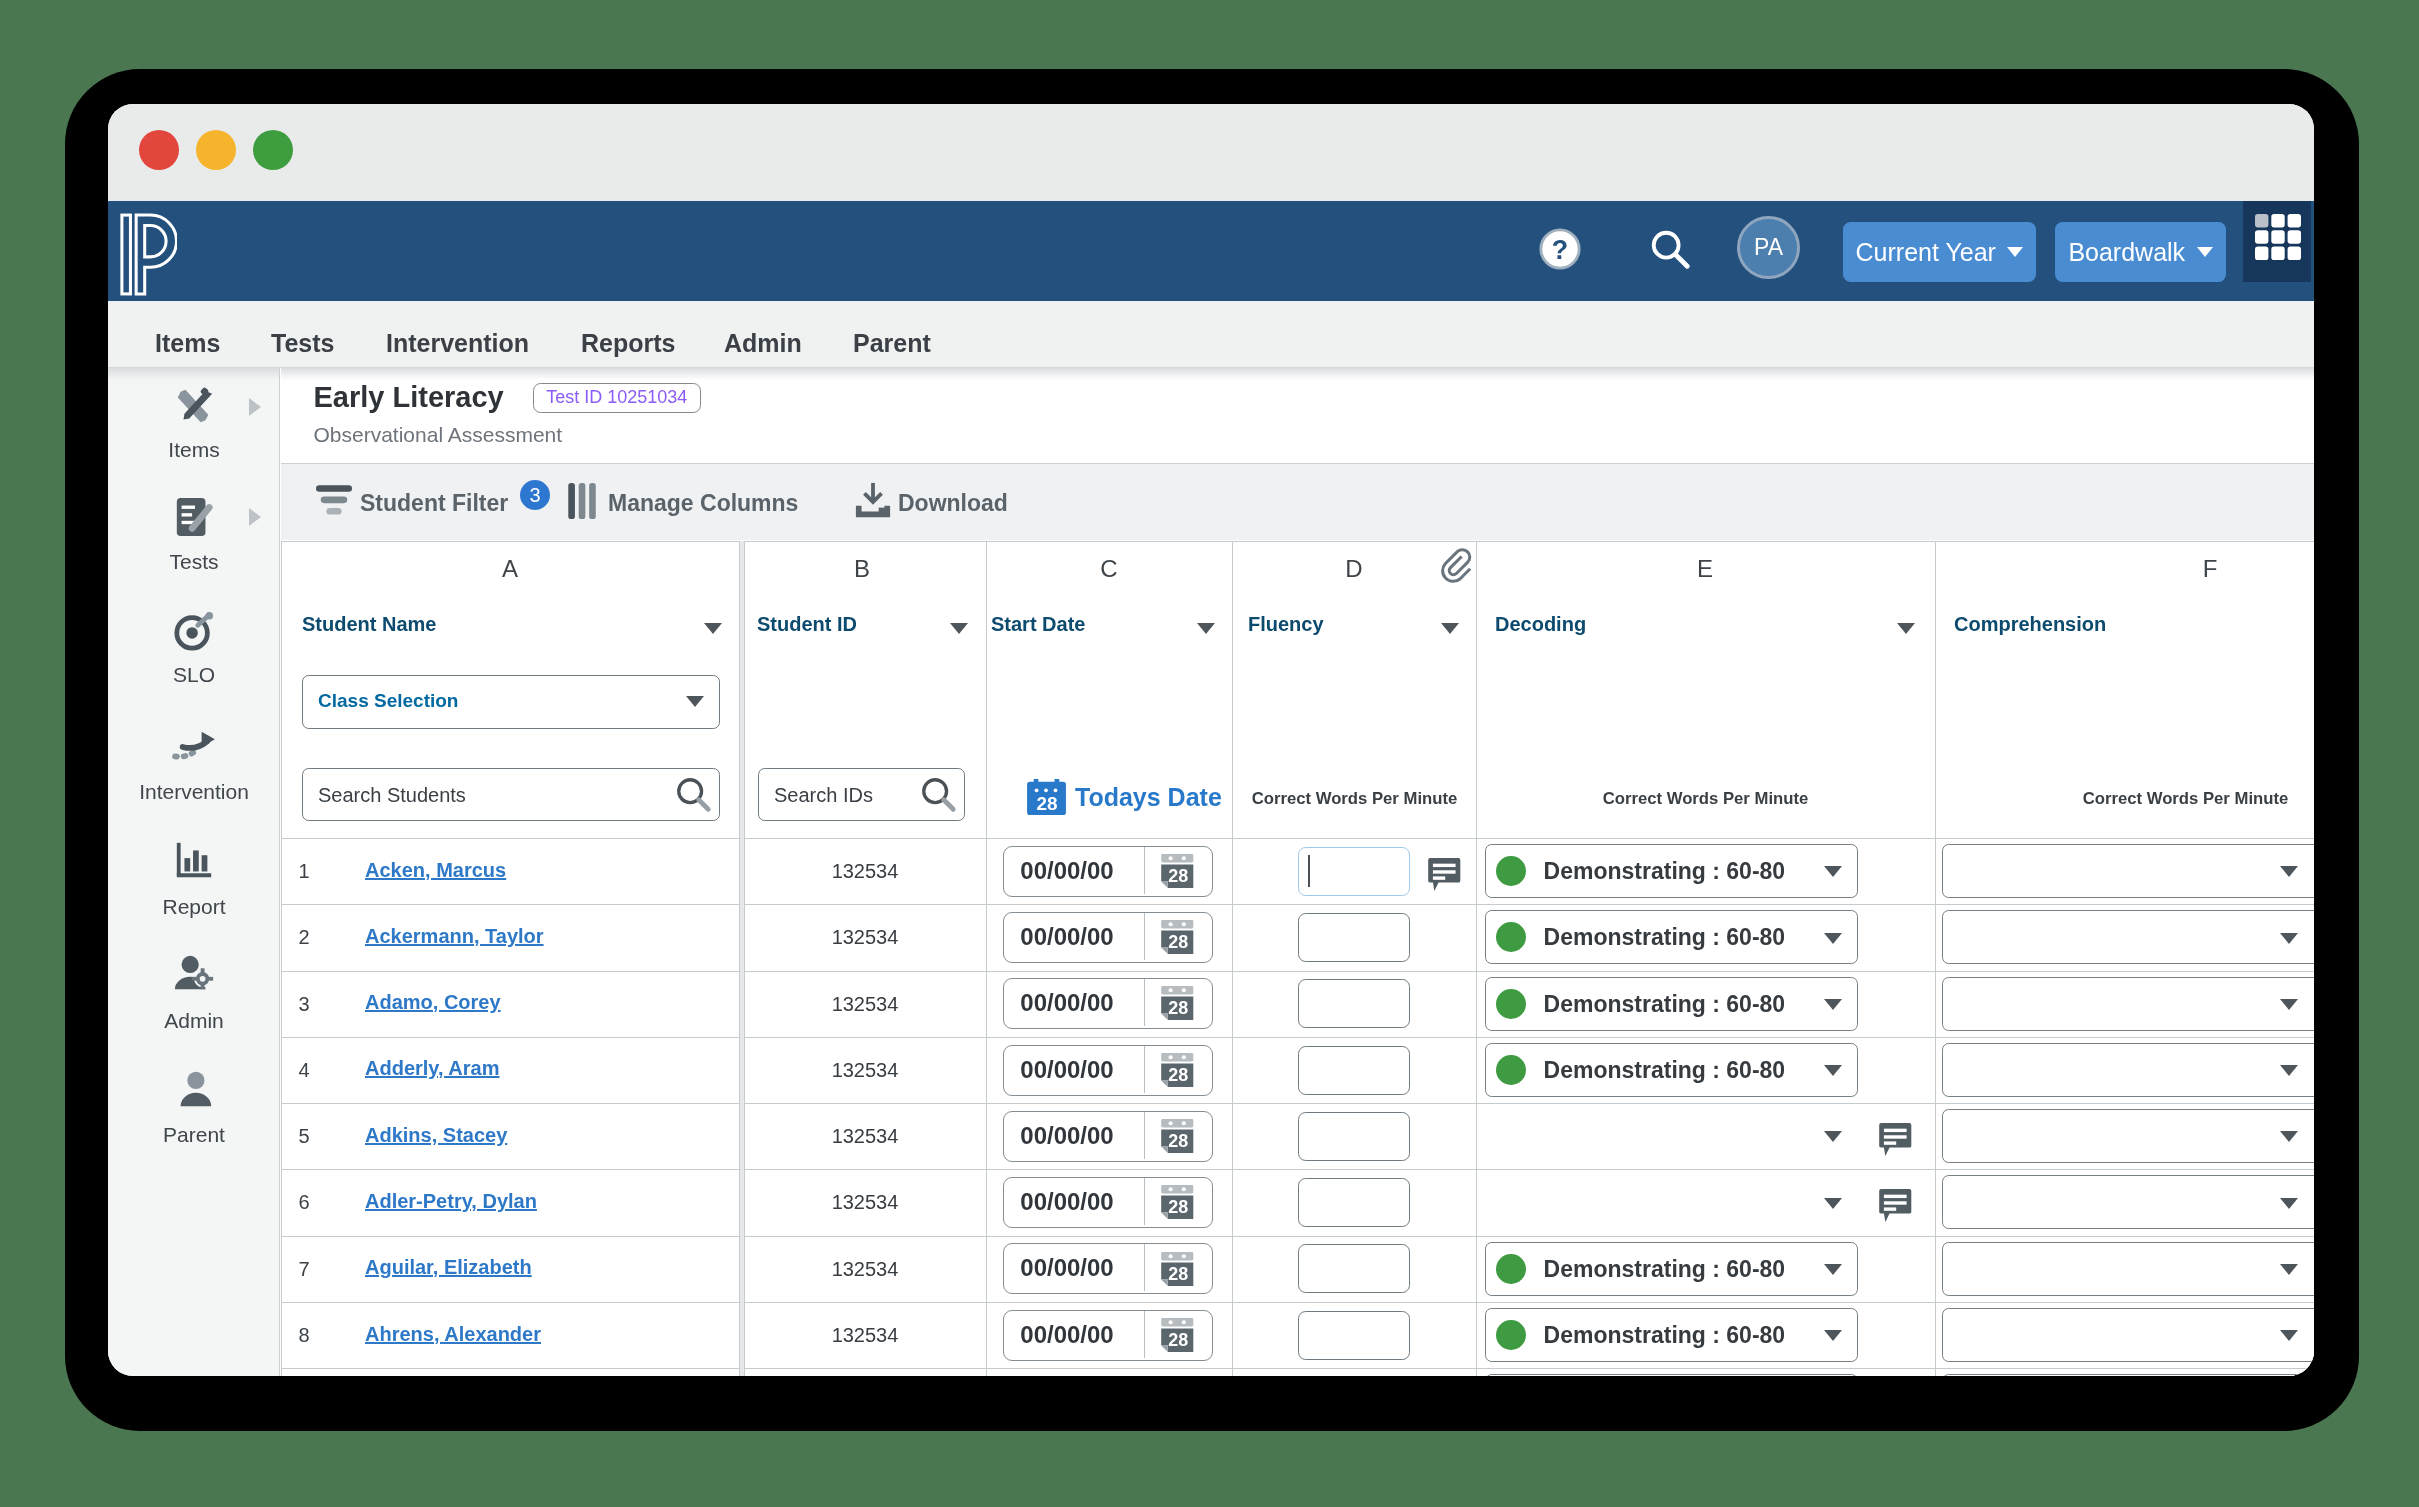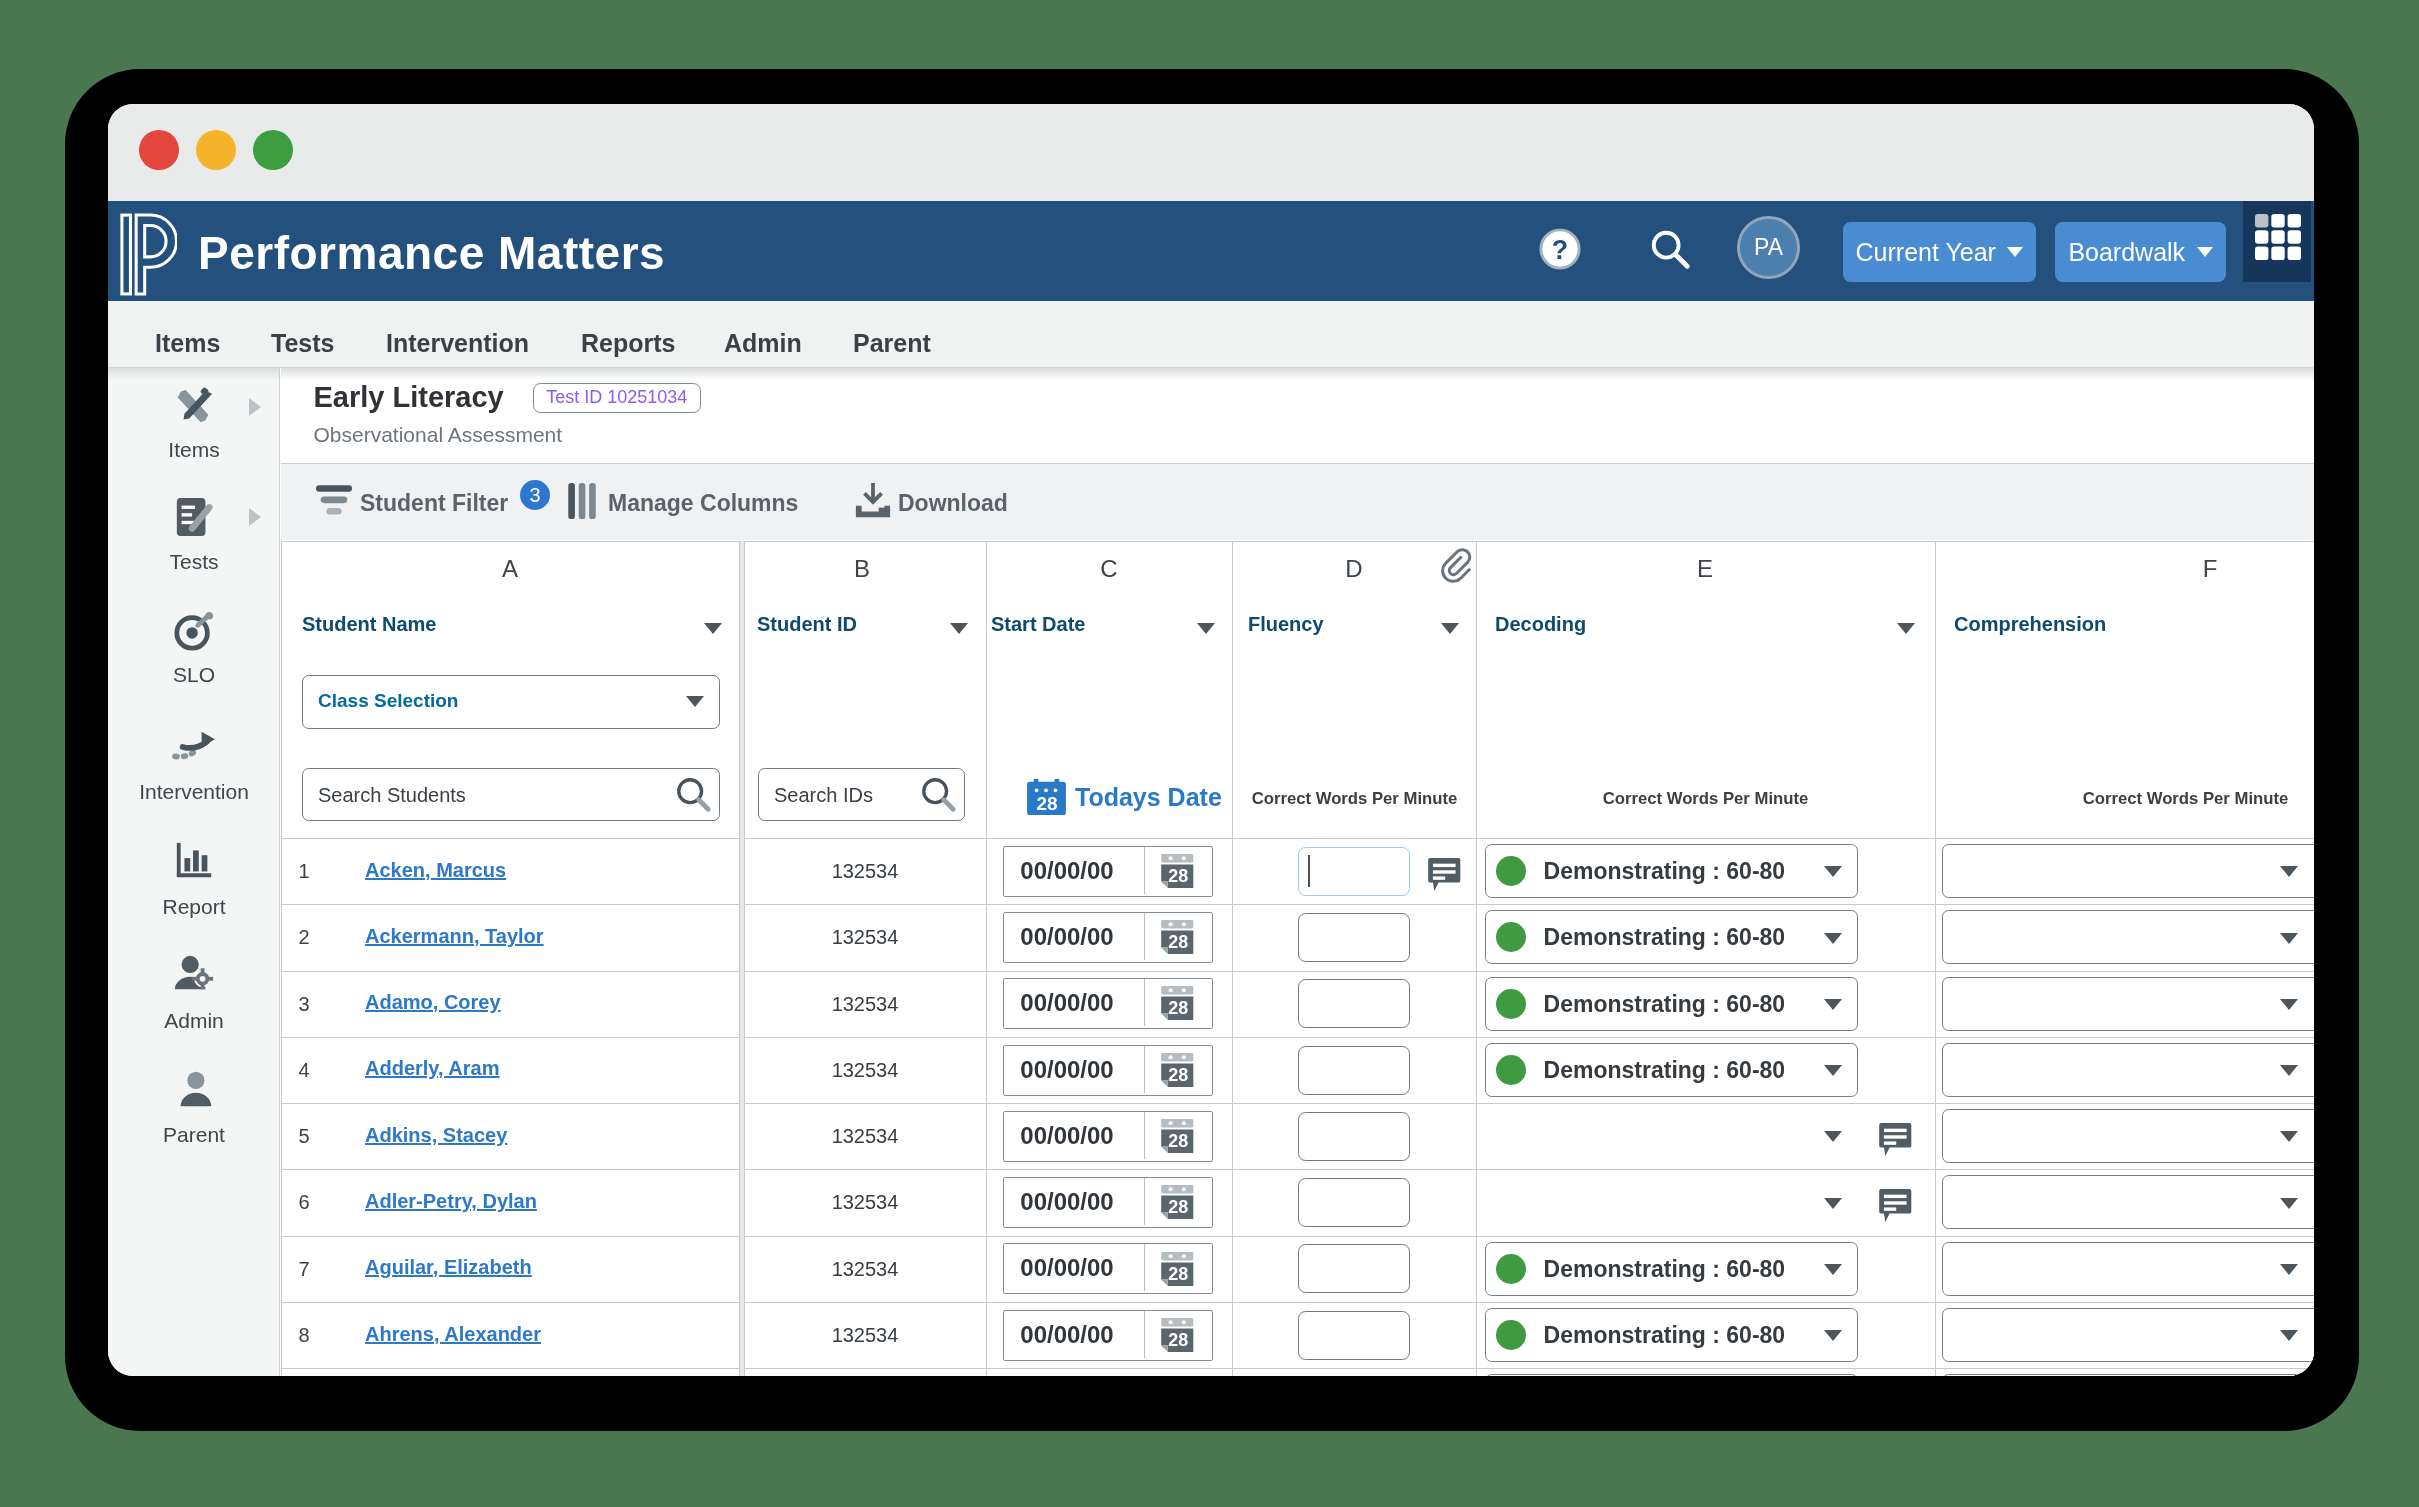--- a/index.html
+++ b/index.html
@@ -25,21 +25,21 @@
 .vline { width:1px; background:#C6CBCE; }
 .colletter { font-size:24px; color:#3F4449; }
 .colname { font-size:20px; font-weight:700; color:#0c4a6e; }
 .selbox { border:1.9px solid #707A81; border-radius:6.7px; background:#fff; }
 .seltxt { font-size:19px; font-weight:700; color:#0369a1; }
 .inbox { border:1.9px solid #707A81; border-radius:6.7px; background:#fff; }
 .cwpm { font-size:16.7px; font-weight:700; color:#3A3F44; text-align:center; }
 .rnum { font-size:20px; color:#3C4247; display:flex; align-items:center; justify-content:center; }
 .link { font-size:20px; font-weight:700; color:#2E78C8; text-decoration:underline; }
 .sid { font-size:20px; color:#383D42; display:flex; align-items:center; justify-content:center; }
-.datebox { width:210px; height:51px; border:1.9px solid #858E94; border-radius:2px; background:#fff; }
+.datebox { width:210px; height:51px; border:1.9px solid #858E94; border-radius:9px; background:#fff; }
 .datetxt { position:absolute; left:0; top:0; width:126px; height:47px; font-size:24px; font-weight:700; color:#30363B; display:flex; align-items:center; justify-content:center; }
 .datesep { position:absolute; left:140px; top:0; width:1px; height:47px; background:#B9BFC3; }
 .flu { width:112px; height:49px; border:1.9px solid #707A81; border-radius:7.6px; background:#fff; }
 .cursor { position:absolute; left:8.6px; top:6.7px; width:2.9px; height:32px; background:#4A5258; }
 .dec { width:373px; height:54px; border:1.9px solid #767F85; border-radius:6.7px; background:#fff; display:flex; align-items:center; }
 .dot { width:30px; height:30px; border-radius:50%; margin-left:9.6px; flex:none; }
 .dectxt { font-size:23px; font-weight:700; color:#363B40; margin-left:18px; white-space:nowrap; }
 .comp { width:492px; height:54px; border:1.9px solid #767F85; border-radius:6.7px; background:#fff; }
 </style></head>
 <body>
@@ -50,21 +50,20 @@
     <div class="abs tl" style="left:88px;background:#F6B42C"></div>
     <div class="abs tl" style="left:145px;background:#3E9E3F"></div>
   </div>
   <div class="abs" id="bluebar">
     <svg class="abs" style="left:12.4px;top:12.4px" width="57" height="83" viewBox="0 0 60 87">
         <g fill="none" stroke="#fff" stroke-width="3.2">
           <rect x="2" y="2" width="9" height="83"></rect>
           <path d="M17 2 v83 h9 v-28 h6 a27.5 27.5 0 0 0 0 -55 z M26 13 h6 a16.5 16.5 0 0 1 0 33 h-6 z"></path>
         </g>
       </svg>
-    <div class="abs" style="left:90px;top:25px;font-size:46px;font-weight:700;color:#fff;letter-spacing:0.5px">Performance Matters</div>
     <svg class="abs" style="left:1430px;top:26px" width="44" height="44" viewBox="0 0 46 46">
         <circle cx="23" cy="23" r="20" fill="#fff" stroke="#9FB0BE" stroke-width="3"></circle>
         <text x="23" y="33" font-size="28" font-weight="bold" fill="#24507E" text-anchor="middle" font-family="Liberation Sans, sans-serif">?</text>
       </svg>
     <svg class="abs" style="left:1540px;top:26px" width="44" height="44" viewBox="0 0 46 46">
         <circle cx="19" cy="19" r="13" fill="none" stroke="#fff" stroke-width="4"></circle>
         <line x1="29" y1="29" x2="41" y2="41" stroke="#fff" stroke-width="5" stroke-linecap="round"></line>
       </svg>
     <div class="abs" style="left:1629px;top:15.3px;width:63px;height:63px;border-radius:50%;background:#4C7FAE;border:3.8px solid #8FA6BE;color:#fff;font-size:23px;display:flex;align-items:center;justify-content:center">PA</div>
     <div class="abs" style="left:1735px;top:21px;width:193px;height:60px;border-radius:7.6px;background:#4A8CD2;color:#fff;font-size:25px;display:flex;align-items:center;justify-content:center;gap:11.5px">Current Year <span style="display:inline-block;width:0;height:0;border-left:8.6px solid transparent;border-right:8.6px solid transparent;border-top:10.5px solid #fff"></span></div>

